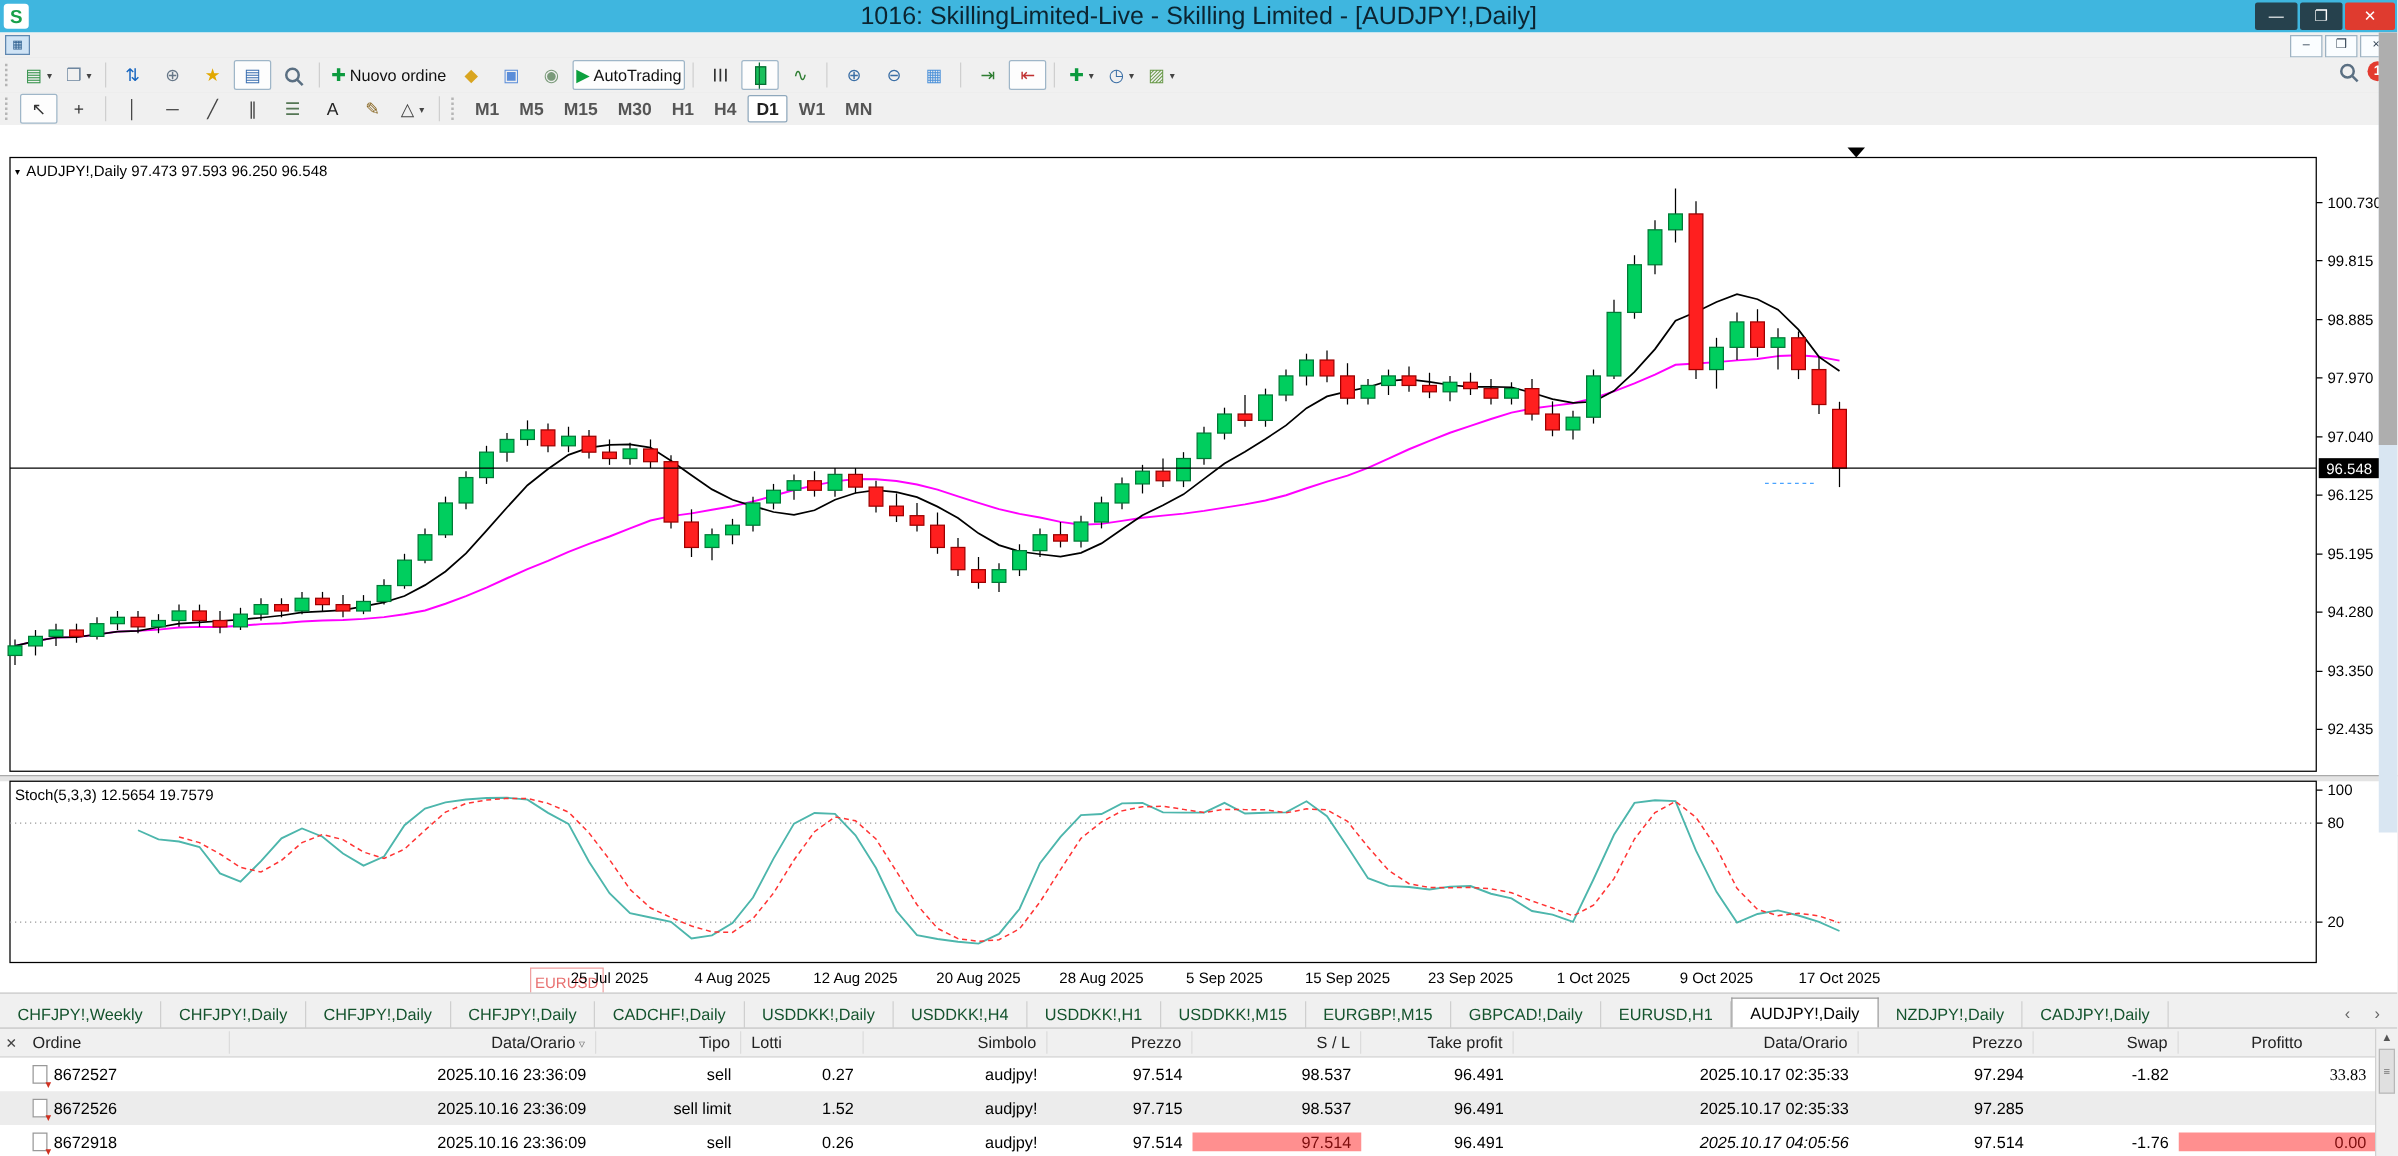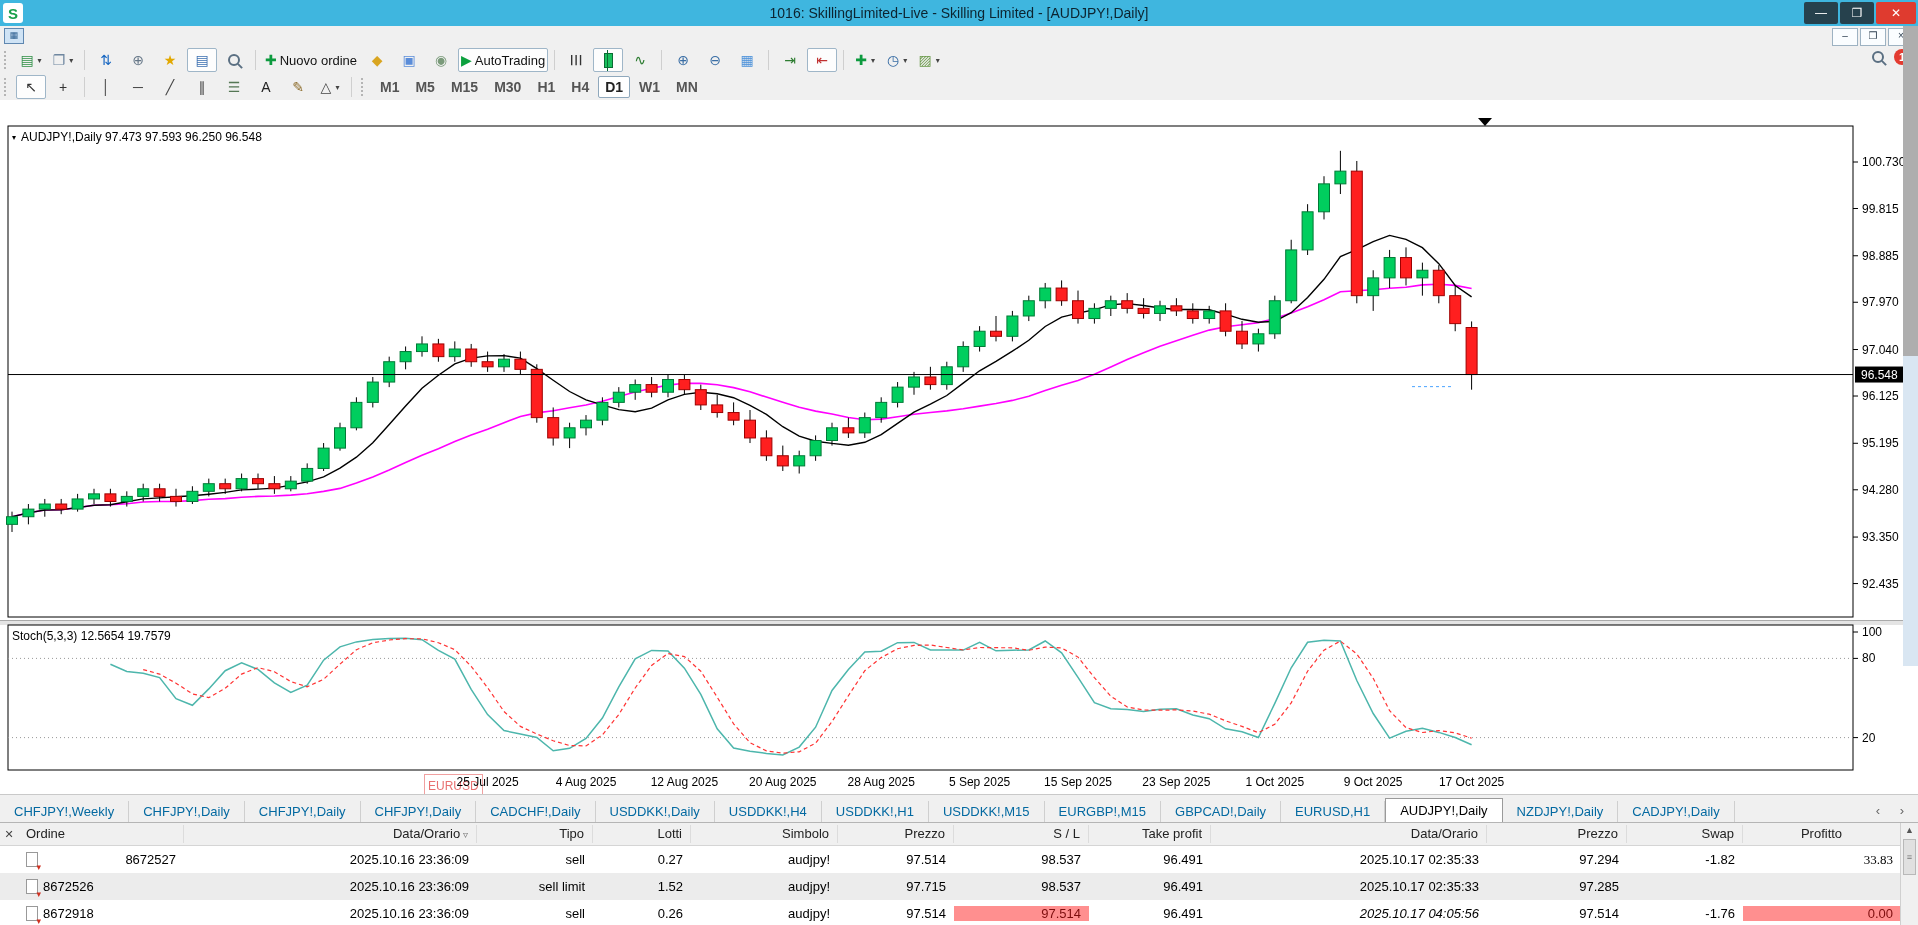--- a/index.html
+++ b/index.html
@@ -1,20 +1,20 @@
 <!DOCTYPE html>
 <html><head>
 <meta charset="utf-8">
 <style>
   html,body{margin:0;padding:0;background:#e8e8e8;font-family:"Liberation Sans",sans-serif;}
   #app{position:relative;width:1918px;height:925px;background:#fff;overflow:hidden;font-size:13px;color:#000;}
   
   #titlebar{position:absolute;left:0;top:0;width:1918px;height:26px;background:#3FB6DF;display:flex;align-items:center;}
   #app-logo{width:20px;height:20px;margin-left:3px;background:#fff;border-radius:3px;display:flex;align-items:center;justify-content:center;color:#19a04a;font-weight:bold;font-size:15px;}
-  #title-text{position:absolute;left:0;right:0;text-align:center;font-size:14px;color:#0c2430;}
+  #title-text{position:absolute;left:0;right:0;text-align:center;font-size:20px;color:#0c2430;}
   #win-controls{position:absolute;right:2px;top:2px;display:flex;gap:2px;}
   .winbtn{width:34px;height:22px;display:flex;align-items:center;justify-content:center;color:#fff;background:#26414d;font-size:12px;border-radius:2px;}
   .winbtn.close{background:#df3b2f;width:40px;}
   
   #menubar{position:absolute;left:0;top:26px;width:1918px;height:20px;background:#f0f0f0;display:flex;align-items:center;border-bottom:1px solid #e2e2e2;}
   #menu-icon{width:18px;height:14px;margin:0 6px 0 4px;background:#cfe3f5;border:1px solid #5f87b0;font-size:9px;line-height:12px;text-align:center;color:#2d5f8f;}
   .menu-item{padding:2px 12px;font-size:13px;color:#111;}
   #mdi-controls{position:absolute;right:4px;top:2px;display:flex;gap:2px;}
   .mdibtn{width:24px;height:16px;border:1px solid #9db2c2;background:#fafdff;font-size:10px;line-height:14px;text-align:center;color:#345;}
   
@@ -45,21 +45,21 @@
   #splitter{position:absolute;left:0;top:520px;width:1918px;height:4px;background:#e4e4e4;border-top:1px solid #aaa;}
   #stoch-svg{position:absolute;left:0;top:524px;}
   #stoch-label{position:absolute;left:12px;top:529px;font-size:12px;color:#000;}
   #dateaxis{position:absolute;left:0;top:672px;width:1918px;height:22px;background:#fff;}
   .dlabel{position:absolute;top:3px;transform:translateX(-50%);font-size:12px;color:#000;white-space:nowrap;}
   #eurusd-label{position:absolute;left:424px;top:2px;border:1px solid #f0a0a0;color:#e87070;font-size:12px;padding:4px 3px;background:#fff;}
   #vscroll{position:absolute;right:0;top:26px;width:15px;height:640px;background:#d9e6f2;}
   #vscroll .thumb{position:absolute;left:0;top:0;width:15px;height:330px;background:#aeaeae;}
   
   #tabbar{position:absolute;left:0;top:794px;width:1918px;height:28px;background:#f0f0f0;border-top:1px solid #c9c9c9;display:flex;align-items:flex-end;}
-  .tab{height:22px;line-height:22px;padding:0 14px;font-size:13px;color:#0369a1;border-right:1px solid #cfcfcf;white-space:nowrap;}
+  .tab{height:22px;line-height:22px;padding:0 14px;font-size:13px;color:#14532d;border-right:1px solid #cfcfcf;white-space:nowrap;}
   .tab.active{background:#fff;border:1px solid #9a9a9a;border-bottom:none;height:24px;line-height:24px;color:#000;}
   #tab-arrows{position:absolute;right:6px;bottom:5px;font-size:13px;color:#666;letter-spacing:8px;}
   
   #ordertable{position:absolute;left:0;top:822px;width:1918px;height:103px;background:#fff;border-top:1px solid #b5b5b5;}
   #thead{display:flex;height:22px;background:#f0f0f0;border-bottom:1px solid #d5d5d5;align-items:center;}
   .hcell{font-size:13px;color:#222;border-right:1px solid #dcdcdc;height:18px;line-height:18px;box-sizing:border-box;padding:0 8px;}
   .trow{display:flex;height:27px;align-items:center;}
   .trow.shade{background:#ececec;}
   .tcell{font-size:13px;color:#000;box-sizing:border-box;padding:0 8px;white-space:nowrap;display:flex;align-items:center;}
   .tcell.right{justify-content:flex-end;}
@@ -502,34 +502,34 @@
       </div>
     <div id="tab-arrows">‹ ›</div>
   </div>
 
   <div id="ordertable">
     <div id="thead">
         <div id="tbl-close">✕</div>
         <div class="hcell" style="width: 166px; text-align: left;">Ordine</div>
         <div class="hcell" style="width: 293px; text-align: right;">Data/Orario<span style="font-size: 10px; color: rgb(119, 119, 119);"> ▿</span></div>
         <div class="hcell" style="width: 116px; text-align: right;">Tipo</div>
-        <div class="hcell" style="width: 98px; text-align: right;">Lotti</div>
+        <div class="hcell" style="width: 98px; text-align: left;">Lotti</div>
         <div class="hcell" style="width: 147px; text-align: right;">Simbolo</div>
         <div class="hcell" style="width: 116px; text-align: right;">Prezzo</div>
         <div class="hcell" style="width: 135px; text-align: right;">S / L</div>
         <div class="hcell" style="width: 122px; text-align: right;">Take profit</div>
         <div class="hcell" style="width: 276px; text-align: right;">Data/Orario</div>
         <div class="hcell" style="width: 140px; text-align: right;">Prezzo</div>
         <div class="hcell" style="width: 116px; text-align: right;">Swap</div>
         <div class="hcell" style="width: 158px; text-align: center;">Profitto</div>
       </div>
     <div id="tbody">
         <div class="trow">
           <div style="width: 18px;"></div>
-          <div class="tcell" style="width: 166px; justify-content: space-between;">
+          <div class="tcell" style="width: 166px;">
             <span class="page"></span>
             <span>8672527</span>
           </div>
           <div class="tcell right" style="width: 293px;">
             <span>2025.10.16 23:36:09</span>
           </div>
           <div class="tcell right" style="width: 116px;">
             <span>sell</span>
           </div>
           <div class="tcell right" style="width: 98px;">

